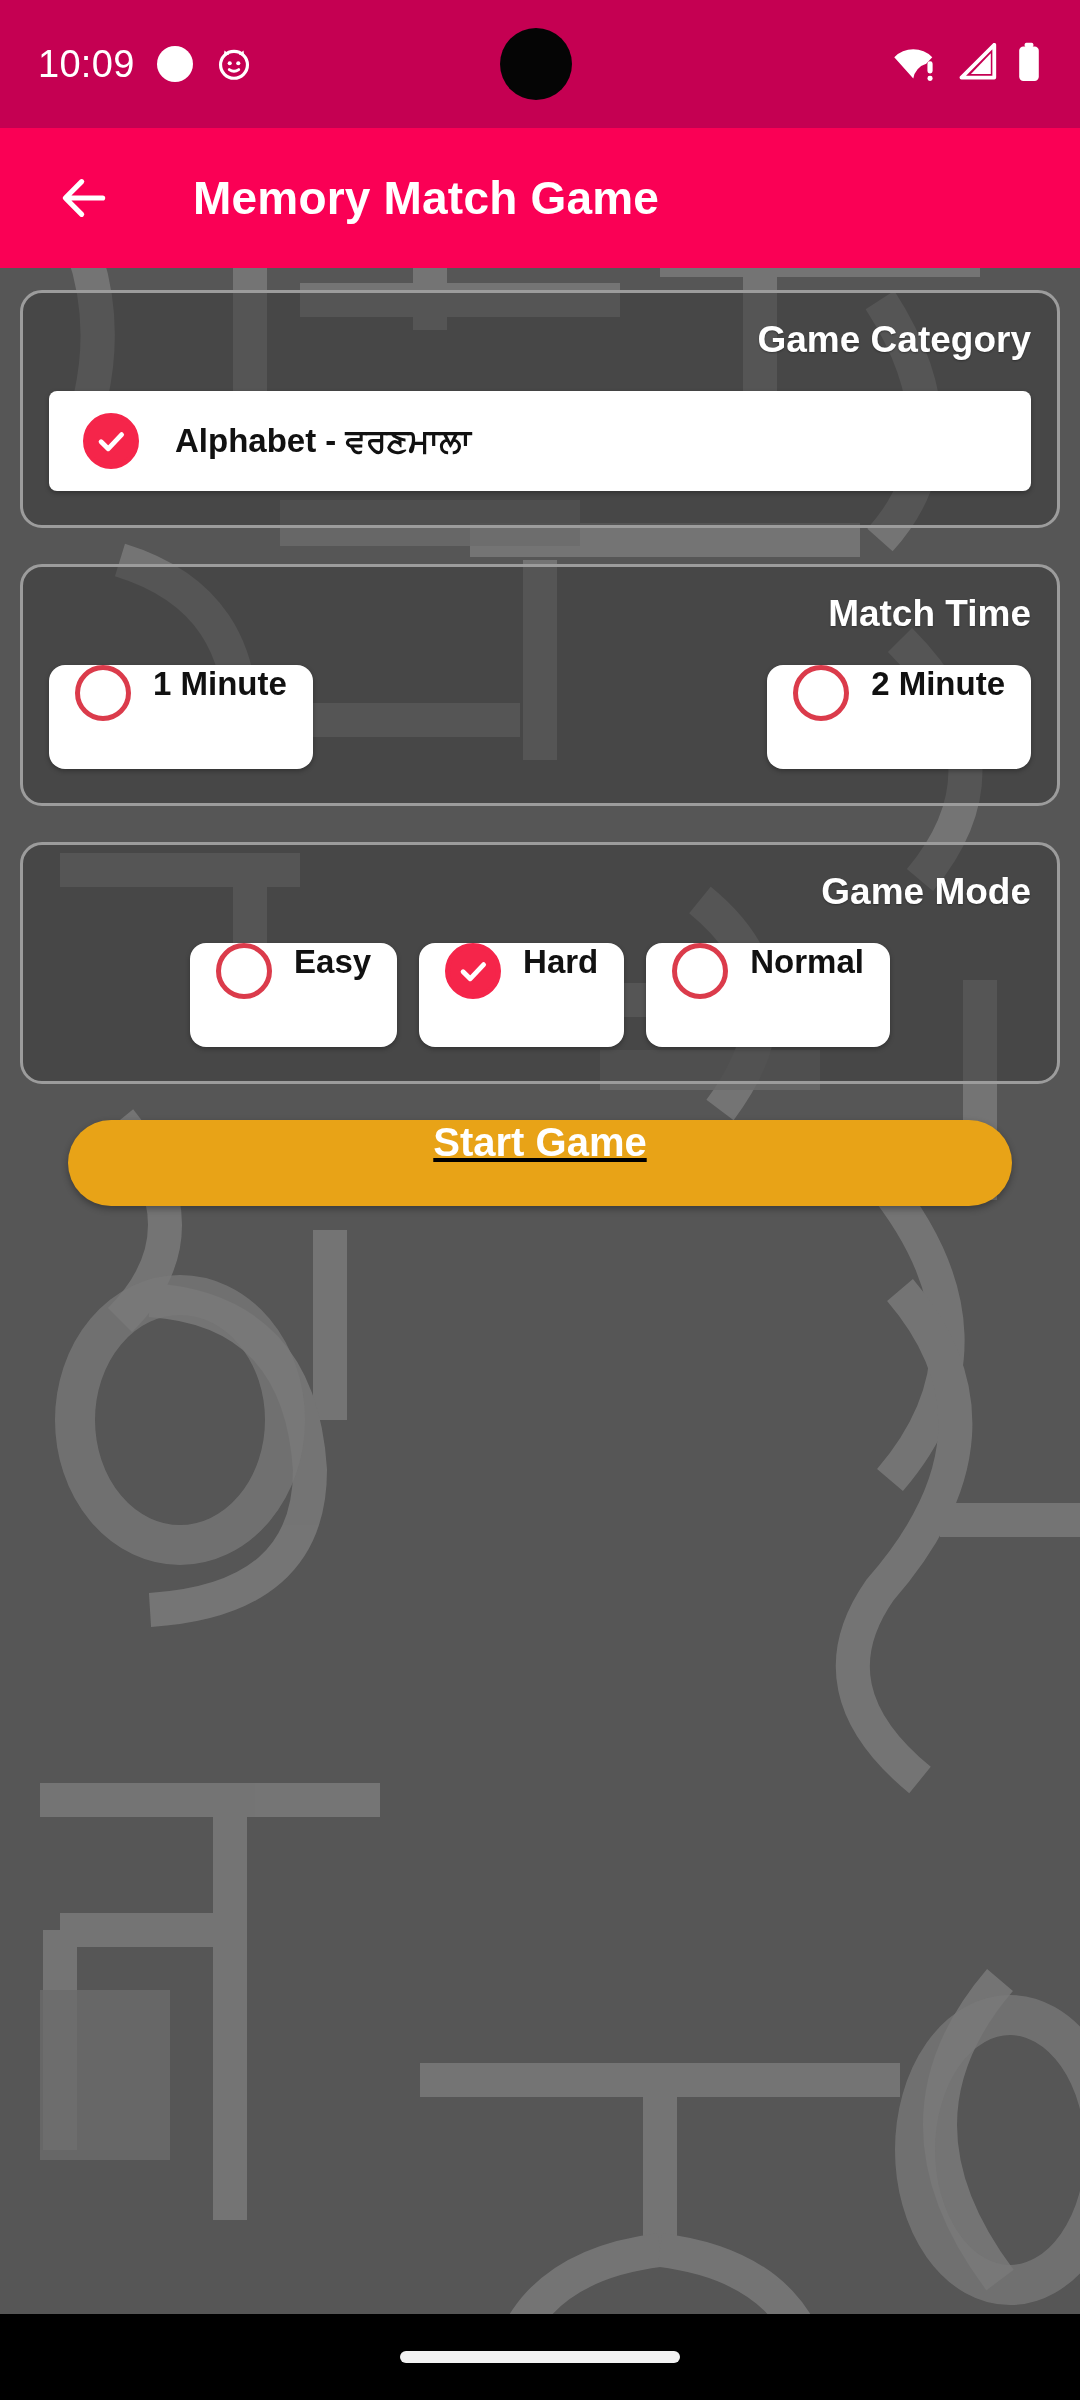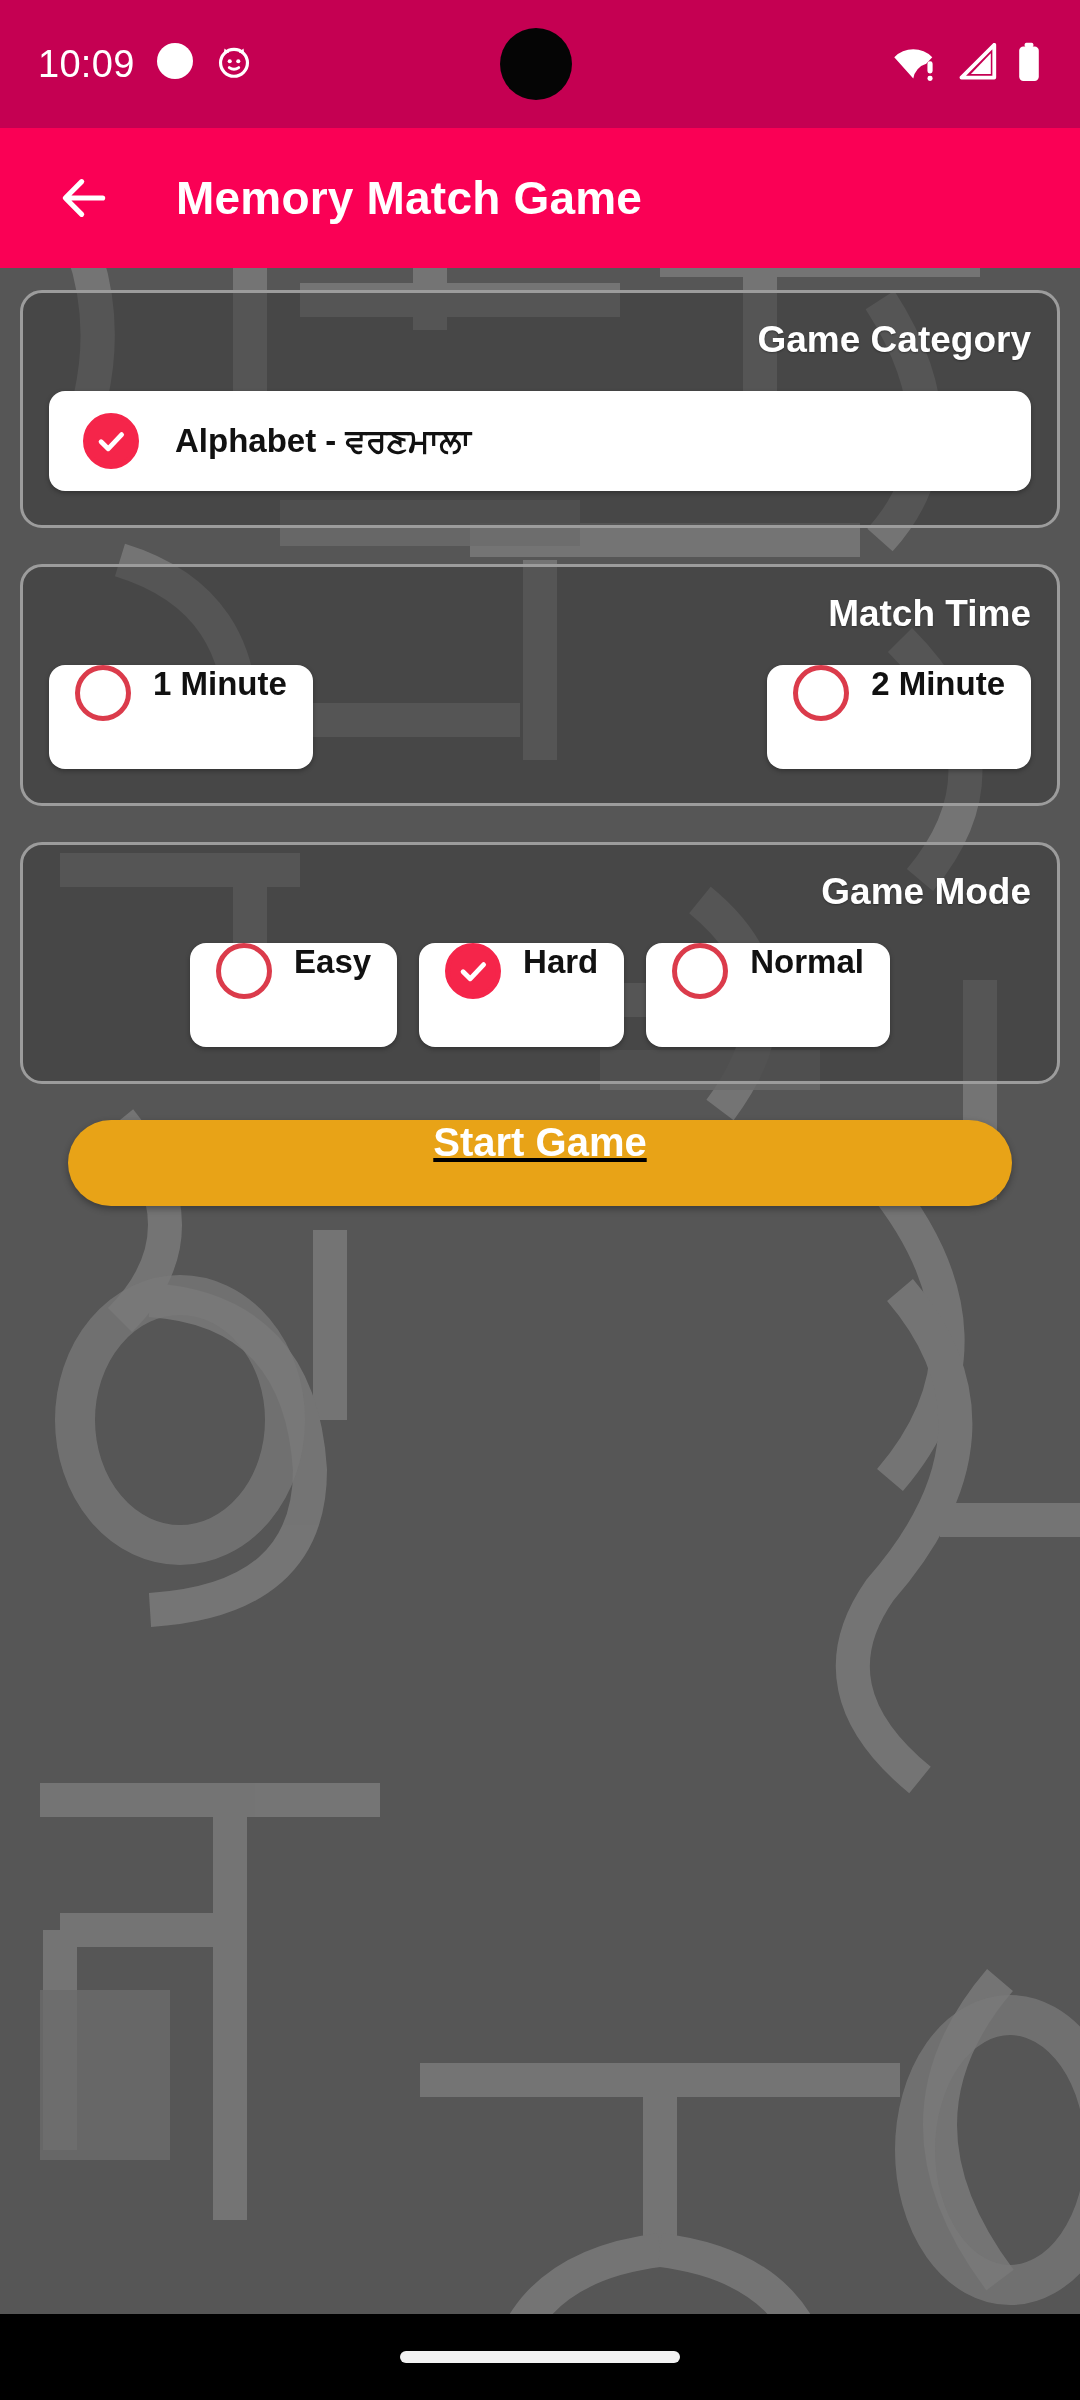--- a/index.html
+++ b/index.html
@@ -26,21 +26,21 @@
 
   
   #status-bar {
     position:absolute; top:0; left:0;
     width:1080px; height:128px;
     background:#C50052;
     display:flex; align-items:center;
     padding:0 38px;
     z-index:30;
   }
-  #status-left { display:flex; align-items:flex-start; gap:22px; }
+  #status-left { display:flex; align-items:center; gap:22px; }
   #clock {
     color:#fff; font-size:38px; font-weight:400;
     letter-spacing:.3px;
   }
   .status-dot {
     width:36px; height:36px; border-radius:50%;
     background:#fff; display:block;
   }
   .cat-icon { width:38px; height:38px; display:block; }
   #status-spacer { flex:1; }
@@ -58,20 +58,21 @@
   }
 
   
   #app-bar {
     position:absolute; top:128px; left:0;
     width:1080px; height:140px;
     background:#FA0055;
     display:flex; align-items:center;
     padding-left:48px;
     z-index:25;
+    gap:17px;
   }
   #back-button {
     width:72px; height:72px;
     display:flex; align-items:center; justify-content:center;
     cursor:pointer;
     flex:0 0 auto;
   }
   #app-title {
     color:#fff;
     font-size:46px;
@@ -101,21 +102,21 @@
     color:#FFFFFF;
     font-size:37px;
     font-weight:bold;
     margin-bottom:30px;
     text-shadow:0 1px 2px rgba(0,0,0,.35);
   }
 
   
   .option-wide {
     background:#FFFFFF;
-    border-radius:16px;
+    border-radius:8px;
     height:100px;
     display:flex; align-items:center;
     padding:0 34px;
     box-shadow:0 2px 5px rgba(0,0,0,.30);
     cursor:pointer;
   }
   .option-wide .opt-label {
     color:#111;
     font-size:33px;
     font-weight:bold;

